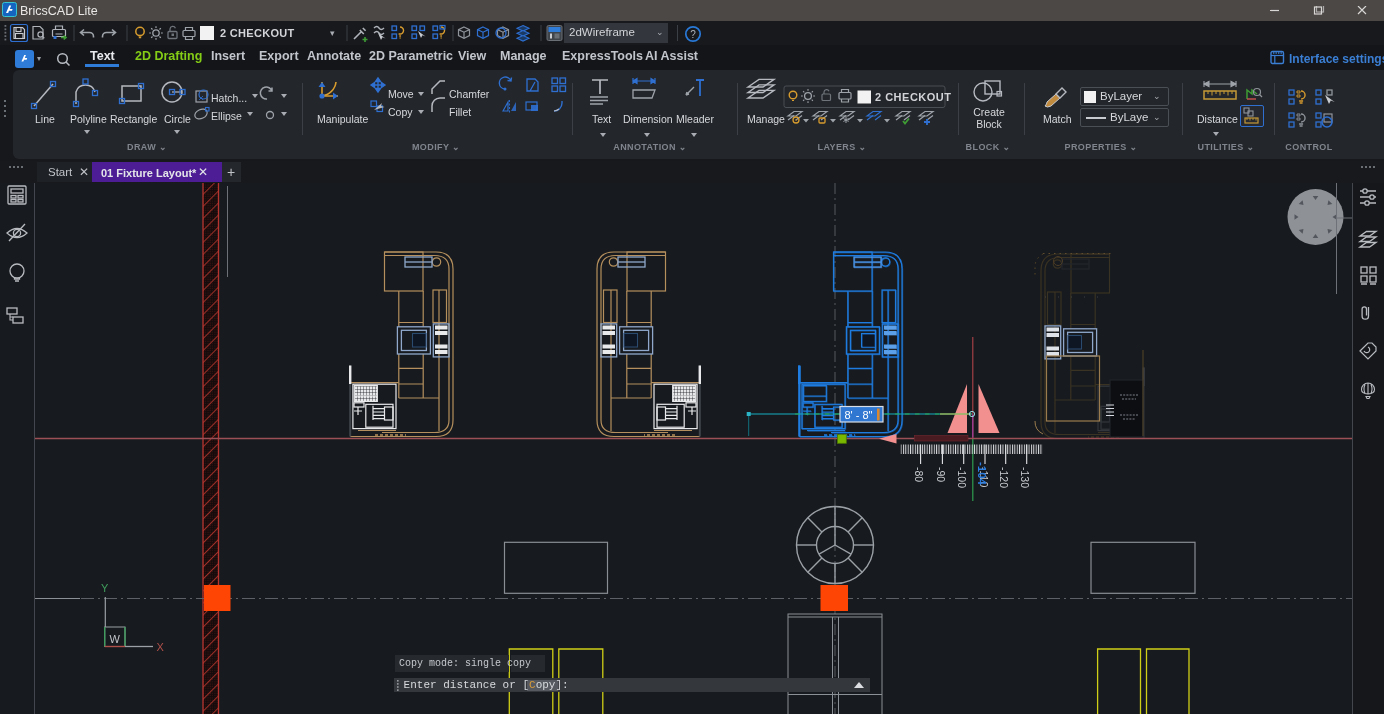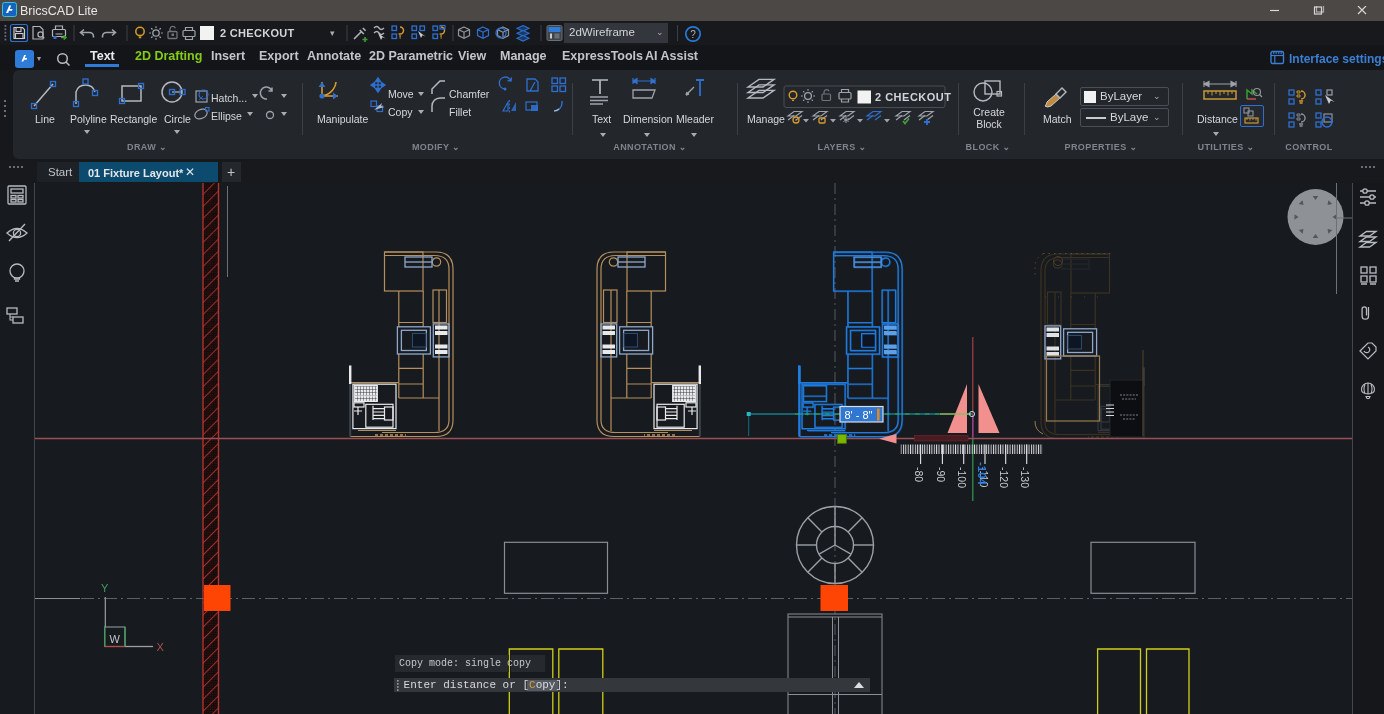--- a/index.html
+++ b/index.html
@@ -361,21 +361,21 @@
       <rect x="0" y="0" width="2" height="2"></rect>
       <rect x="4" y="0" width="2" height="2"></rect>
       <rect x="8" y="0" width="2" height="2"></rect>
       <rect x="12" y="0" width="2" height="2"></rect>
     </g>
   </svg>
 <div class="abs" style="left:37px;top:162px;width:59px;height:20px;background:#1e2126;color:#c0c3c8;font-size:11.5px;">
     <span style="position:absolute;left:11px;top:4px">Start</span>
     <span style="position:absolute;left:42px;top:3px;font-size:12px;color:#c0c3c8">✕</span>
   </div>
-<div class="abs" style="left:79px;top:162px;width:139px;height:20px;background:#0c4a6e;color:#e4e6e9;font-size:11px;font-weight:bold">
+<div class="abs" style="left:92px;top:162px;width:139px;height:20px;background:#4c1d95;color:#e4e6e9;font-size:11px;font-weight:bold">
     <span style="position:absolute;left:9px;top:4.5px;white-space:nowrap">01 Fixture Layout*</span>
     <span style="position:absolute;left:106px;top:3px;font-size:12px;font-weight:normal">✕</span>
   </div>
 <div class="abs" style="left:222px;top:162px;width:19px;height:20px;background:#24272c;color:#c0c3c8;font-size:14px;">
     <span style="position:absolute;left:5px;top:2px">+</span>
   </div>
 <svg class="abs" style="left:1361px;top:166px" width="18" height="6" viewBox="0 0 18 6">
 <g fill="#6a6e75">
       <rect x="0" y="0" width="2" height="2"></rect>
       <rect x="4" y="0" width="2" height="2"></rect>

